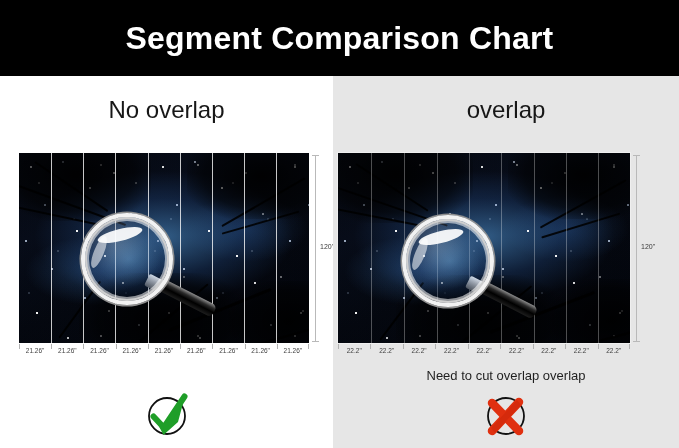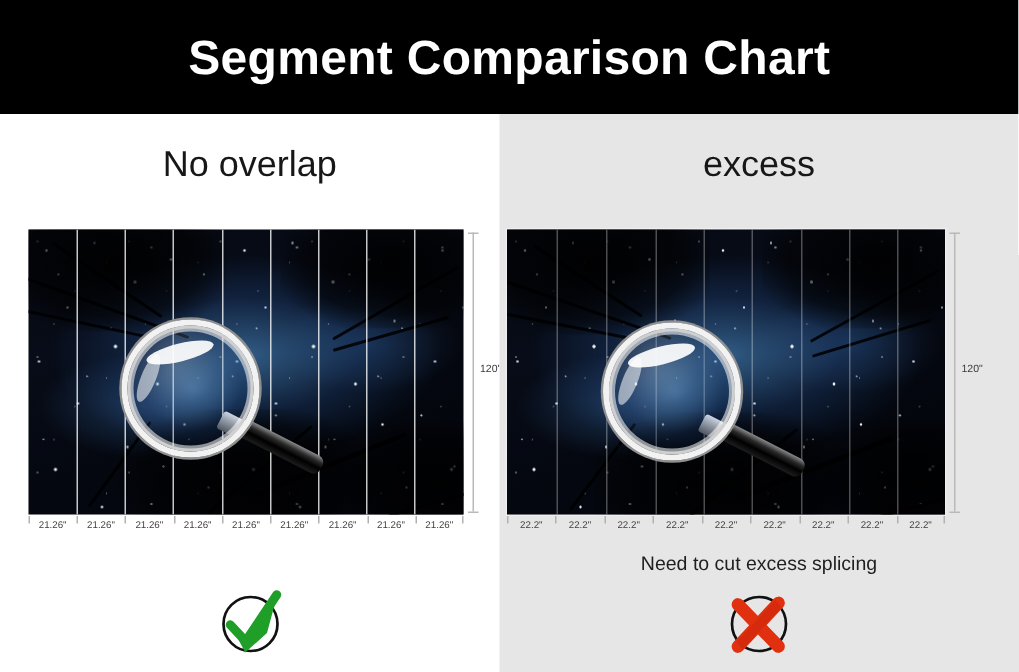--- a/index.html
+++ b/index.html
@@ -399,21 +399,21 @@
         <svg width="46" height="46" viewBox="0 0 46 46">
           <circle cx="23" cy="24" r="18" fill="none" stroke="#111111" stroke-width="1.8"></circle>
           <path d="M10 25 L20 35 L41 4 L34 30 L19.5 43 Z" fill="#1f9e28"></path>
           <path d="M9.5 24.5 L19.8 35.5 L40.5 4.5" fill="none" stroke="#1f9e28" stroke-width="6" stroke-linecap="round" stroke-linejoin="round"></path>
         </svg>
       </div>
     </div>
 
     <div class="panel panel-right">
 
-      <div class="panel-heading">excess</div>
+      <div class="panel-heading">overlap</div>
 
       <div class="mural-wrap mural-wrap-right">
         <div class="mural">
           <div class="stars stars-a"></div>
           <div class="stars stars-b"></div>
           <div class="stars stars-c"></div>
 
           <div class="branches">
             <div class="canopy" style="left:-20px; top:-26px; width:155px; height:96px;"></div>
             <div class="canopy" style="left:170px; top:-22px; width:152px; height:88px;"></div>
@@ -462,21 +462,21 @@
           <div class="width-label">22.2"</div>
           <div class="width-label">22.2"</div>
           <div class="width-label">22.2"</div>
           <div class="width-label">22.2"</div>
           <div class="width-label">22.2"</div>
           <div class="width-label">22.2"</div>
           <div class="width-label">22.2"</div>
         </div>
       </div>
 
-      <div class="caption">Need to cut excess splicing</div>
+      <div class="caption">Need to cut overlap overlap</div>
 
       <div class="badge">
         <svg width="46" height="46" viewBox="0 0 46 46">
           <circle cx="23" cy="24" r="18" fill="none" stroke="#111111" stroke-width="1.8"></circle>
           <path d="M9 11 L36 39" fill="none" stroke="#e03010" stroke-width="8.5" stroke-linecap="round"></path>
           <path d="M36 10 L9 39" fill="none" stroke="#e03010" stroke-width="8.5" stroke-linecap="round"></path>
           <path d="M34 8 L38 13 L12 41 L8 36 Z" fill="#d52a0c"></path>
         </svg>
       </div>
     </div>

